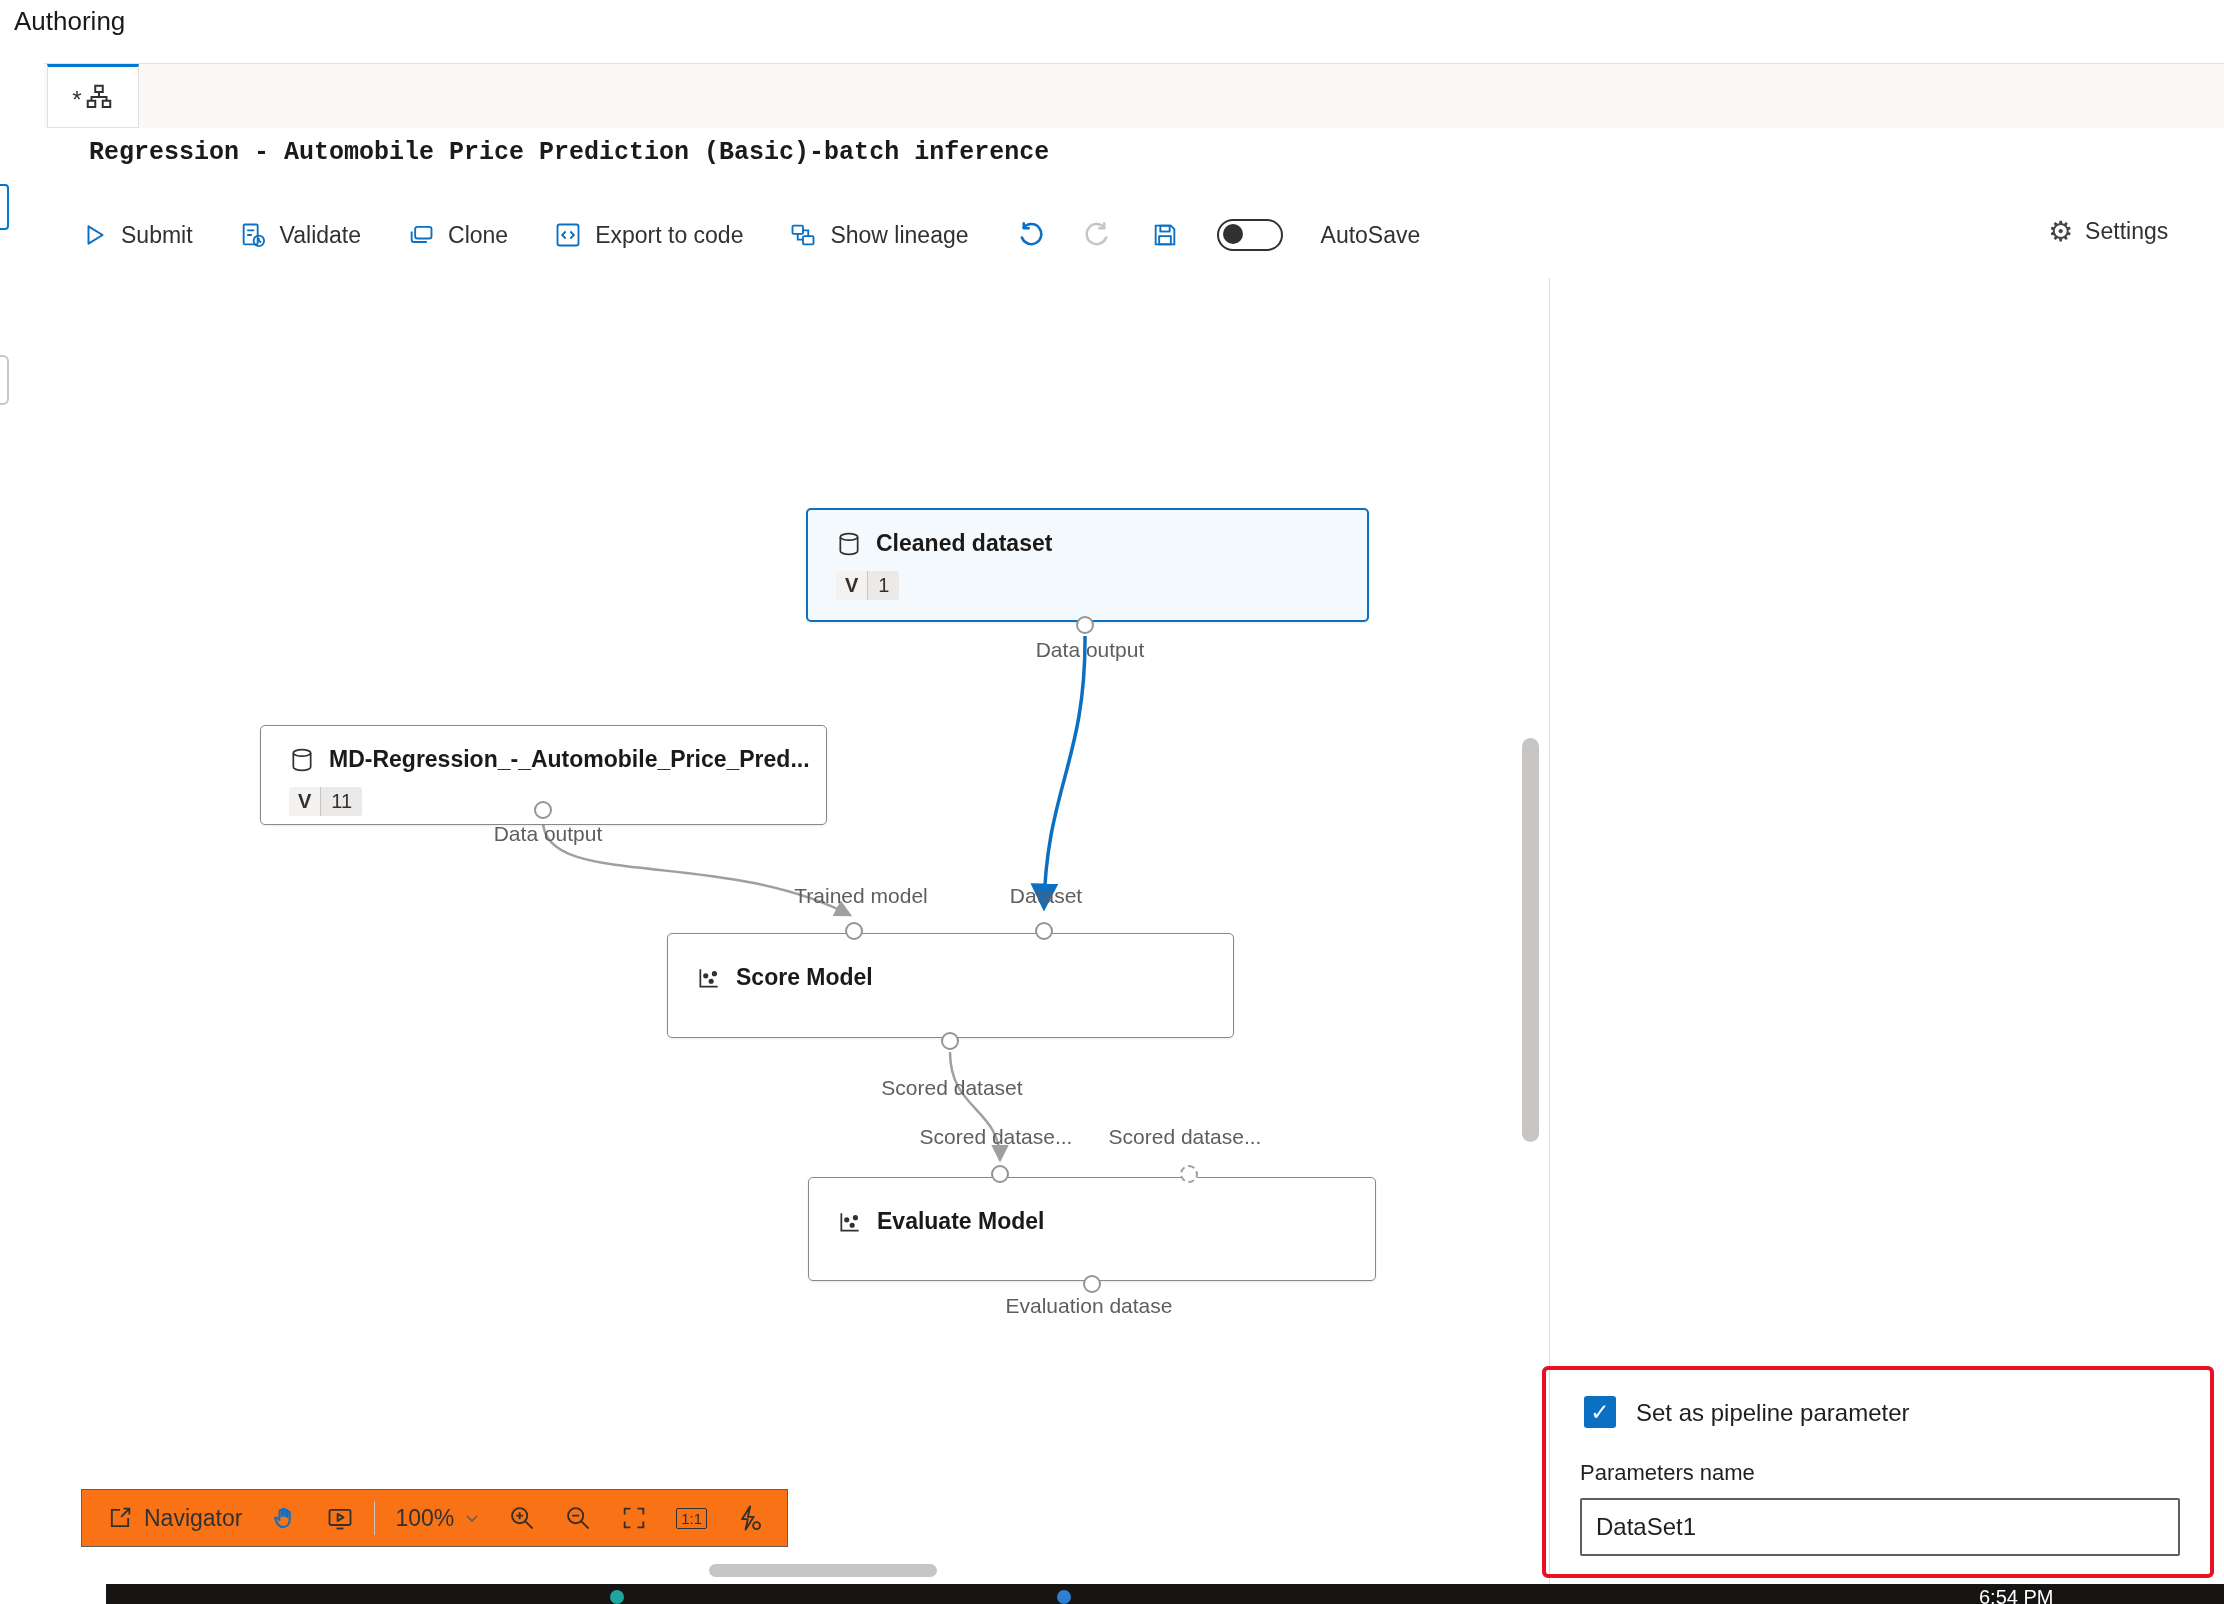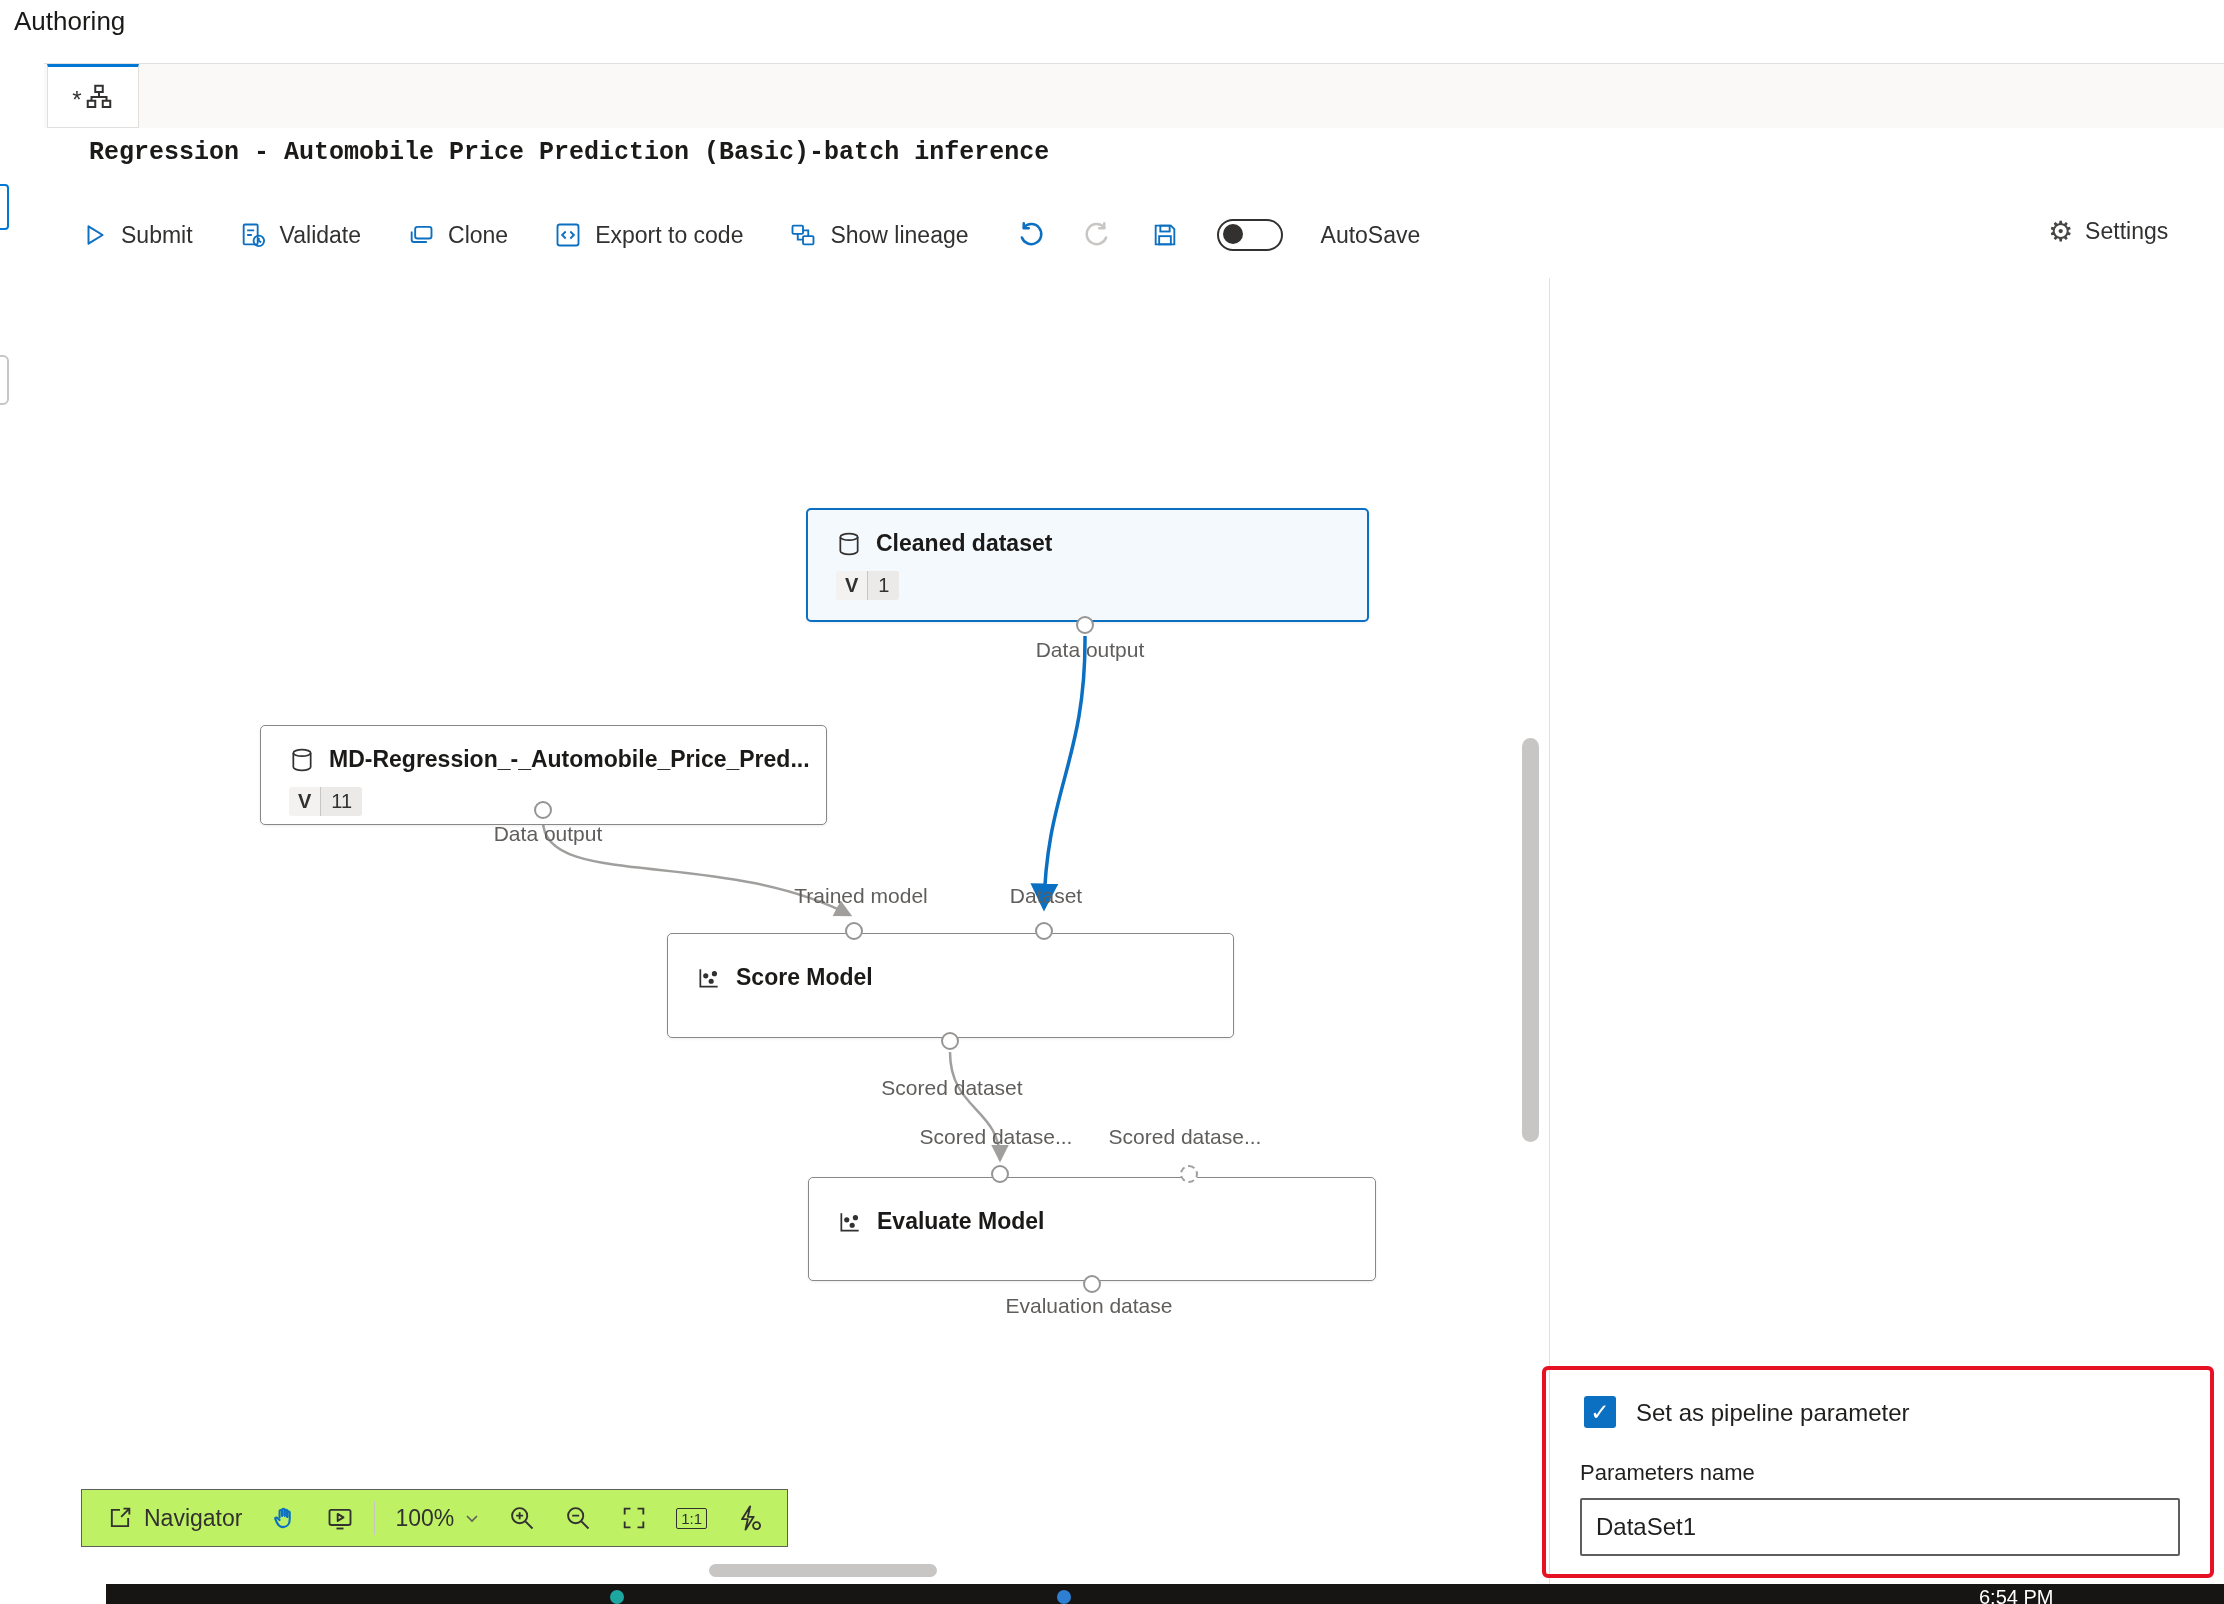--- a/index.html
+++ b/index.html
@@ -37,21 +37,21 @@
   .node-badge { display:inline-flex; align-items:center; margin:14px 0 0 28px; border-radius:3px; background:#f3f2f1; overflow:hidden; }
   .node-badge .v { font-weight:700; font-size:20px; padding:3px 9px; color:#323130; }
   .node-badge .sep { width:1px; align-self:stretch; background:#c8c6c4; }
   .node-badge .n { font-size:20px; padding:3px 10px; color:#323130; background:#eceae8; }
 
   .port { position:absolute; width:18px; height:18px; border-radius:50%; background:#fff; border:2px solid #979593; z-index:3; }
   .port.dashed { border-style:dashed; border-color:#a19f9d; }
   .port-label { position:absolute; font-size:21px; color:#605e5c; transform:translateX(-50%); white-space:nowrap; z-index:2; }
 
   
-  .canvas-controls { left:81px; top:1489px; height:58px; background:#bef264; border:1px solid #605e5c;
+  .canvas-controls { left:81px; top:1489px; height:58px; background:#f97316; border:1px solid #605e5c;
     display:flex; align-items:center; z-index:4; padding:0 10px; }
   .cc-item { display:flex; align-items:center; gap:10px; padding:0 14px; height:100%; font-size:23px; color:#323130; cursor:pointer; }
   .cc-divider { width:1px; height:60%; background:#c8c6c4; margin:0 6px; }
 
   .canvas-vscroll { left:1522px; top:738px; width:17px; height:404px; background:#c8c6c4; border-radius:9px; z-index:4; }
   .canvas-hscroll { left:709px; top:1564px; width:228px; height:13px; background:#c8c6c4; border-radius:7px; z-index:4; }
 
   
   .stub1 { left:-4px; top:184px; width:13px; height:46px; border:2px solid #0078d4; border-radius:4px; background:#fff; }
   .stub2 { left:-6px; top:355px; width:15px; height:50px; border:2px solid #c8c6c4; border-radius:6px; background:#fff; }

